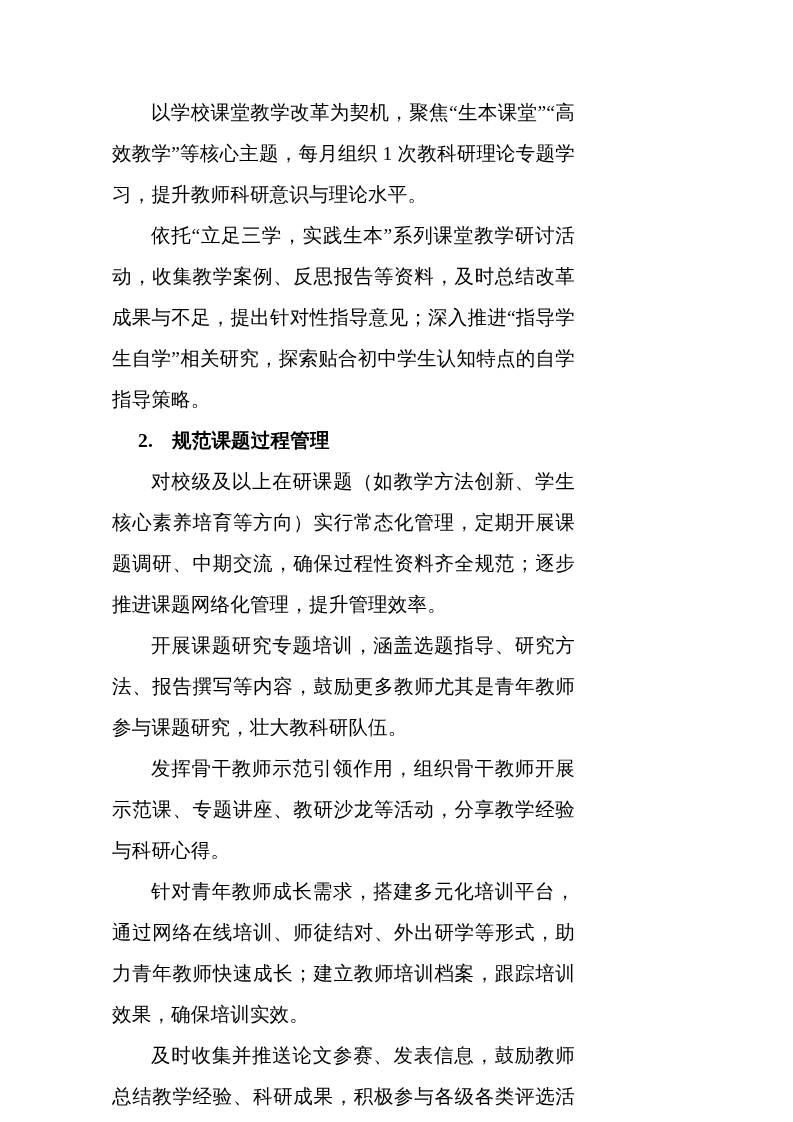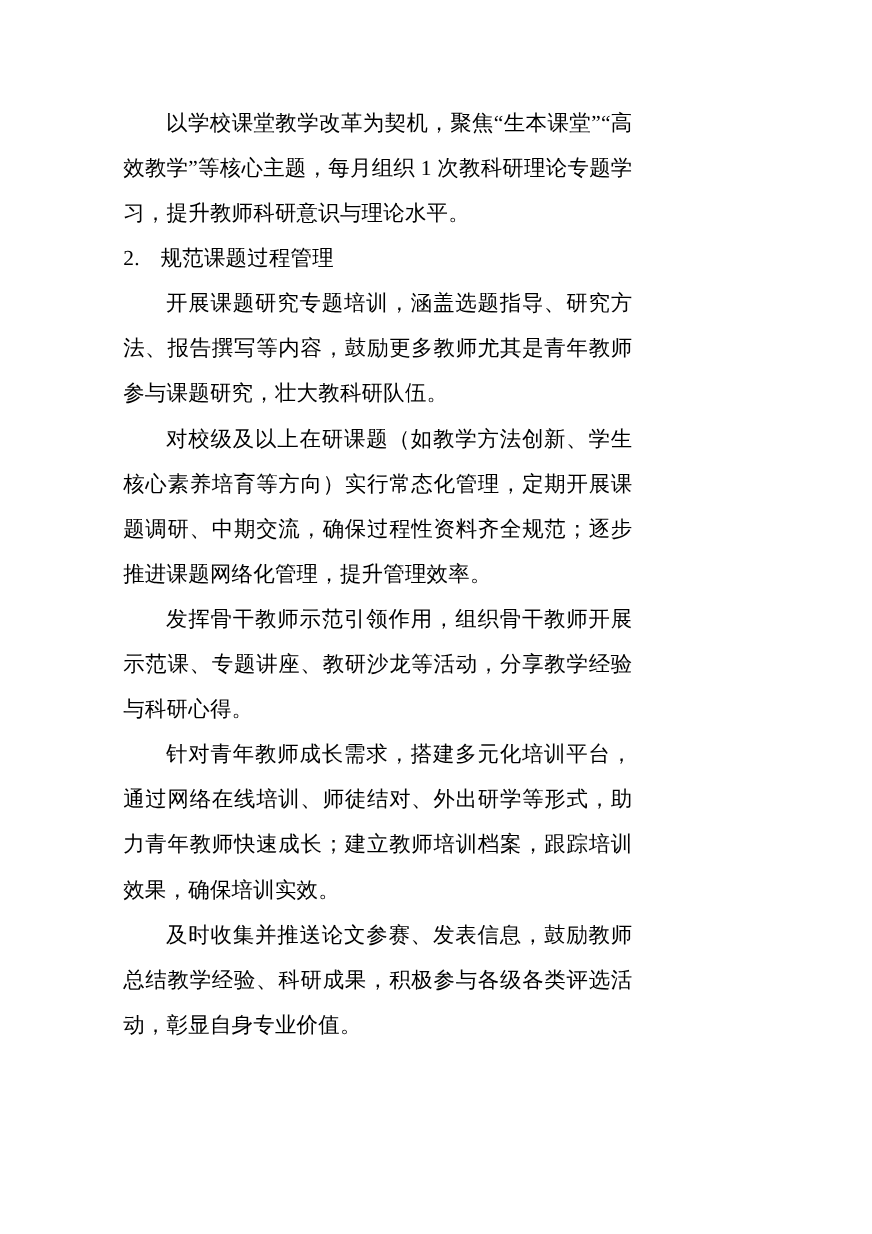--- a/index.html
+++ b/index.html
@@ -33,34 +33,36 @@
   p {
     margin: 0;
   }
   .para {
     text-indent: 2em;
     margin-bottom: 0px;
   }
   .heading-item {
     display: block;
     white-space: pre;
-    font-weight: 400;
+    font-weight: 700;
     text-indent: 0;
+    margin-left: 26px;
   }
   .heading-item .num {
     display: inline-block;
     min-width: 34px;
   }
 </style>
 </head>
 <body>
 
 <div class="page">
   <div class="doc-body" id="doc-body">
       <p class="para">以学校课堂教学改革为契机，聚焦“生本课堂”“高效教学”等核心主题，每月组织 1 次教科研理论专题学习，提升教师科研意识与理论水平。</p>
+      <p class="para">依托“立足三学，实践生本”系列课堂教学研讨活动，收集教学案例、反思报告等资料，及时总结改革成果与不足，提出针对性指导意见；深入推进“指导学生自学”相关研究，探索贴合初中学生认知特点的自学指导策略。</p>
       <p class="heading-item"><span class="num">2.</span><span>规范课题过程管理</span></p>
+      <p class="para">对校级及以上在研课题（如教学方法创新、学生核心素养培育等方向）实行常态化管理，定期开展课题调研、中期交流，确保过程性资料齐全规范；逐步推进课题网络化管理，提升管理效率。</p>
       <p class="para">开展课题研究专题培训，涵盖选题指导、研究方法、报告撰写等内容，鼓励更多教师尤其是青年教师参与课题研究，壮大教科研队伍。</p>
-      <p class="para">对校级及以上在研课题（如教学方法创新、学生核心素养培育等方向）实行常态化管理，定期开展课题调研、中期交流，确保过程性资料齐全规范；逐步推进课题网络化管理，提升管理效率。</p>
       <p class="para">发挥骨干教师示范引领作用，组织骨干教师开展示范课、专题讲座、教研沙龙等活动，分享教学经验与科研心得。</p>
       <p class="para">针对青年教师成长需求，搭建多元化培训平台，通过网络在线培训、师徒结对、外出研学等形式，助力青年教师快速成长；建立教师培训档案，跟踪培训效果，确保培训实效。</p>
       <p class="para">及时收集并推送论文参赛、发表信息，鼓励教师总结教学经验、科研成果，积极参与各级各类评选活动，彰显自身专业价值。</p>
     </div>
 </div>
 
 </body></html>

